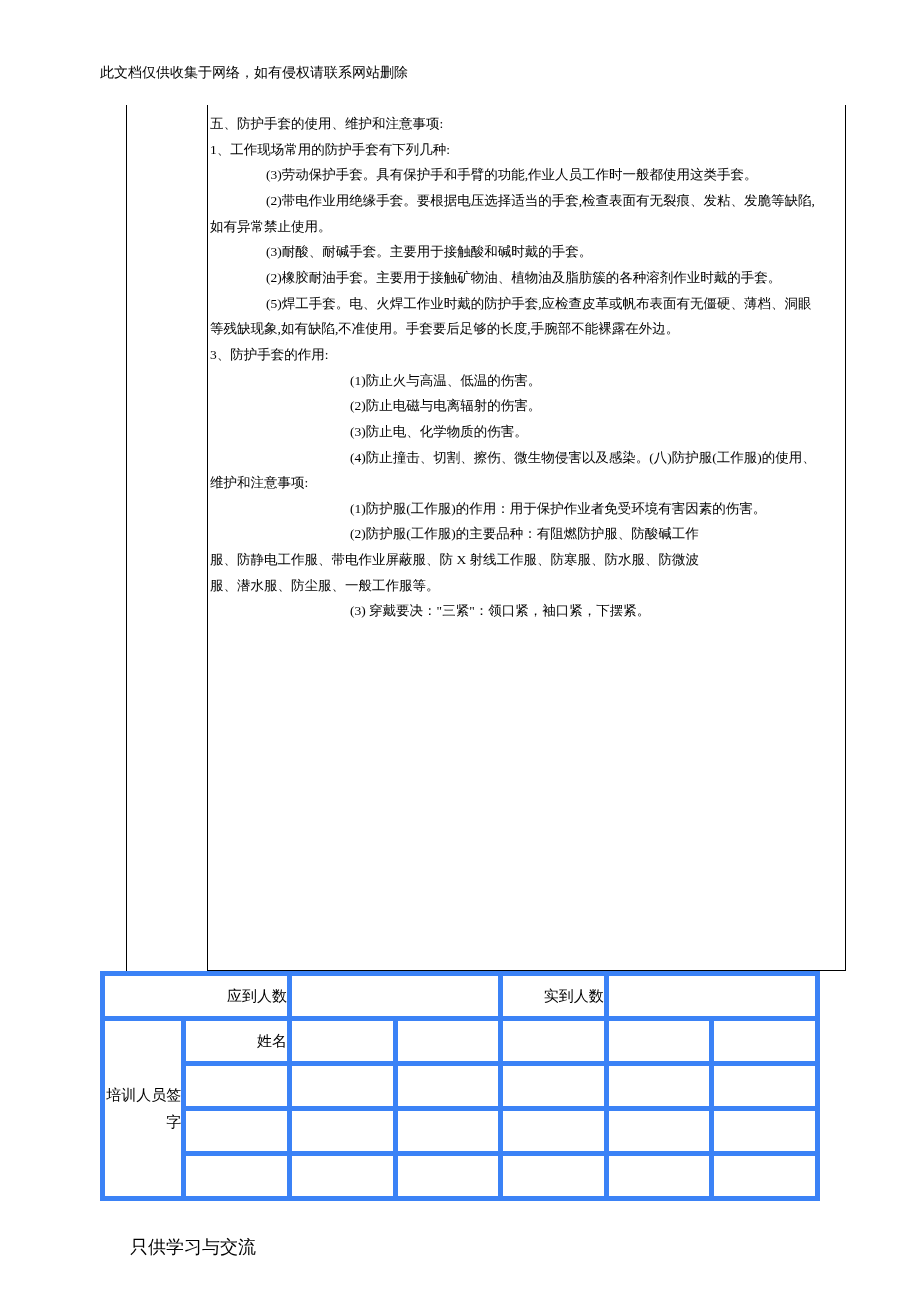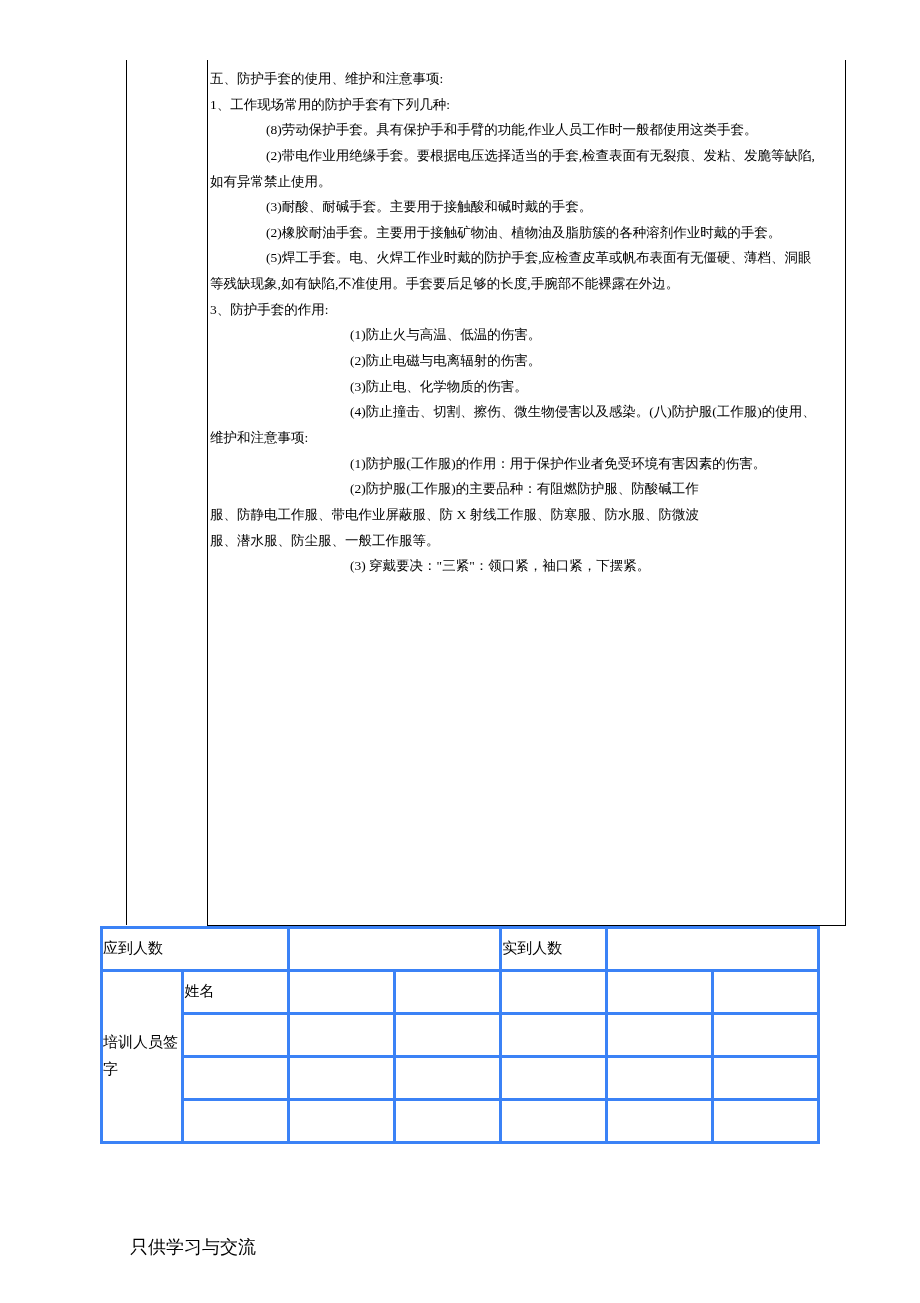--- a/index.html
+++ b/index.html
@@ -53,52 +53,53 @@
     }
     .indent3 {
       padding-left: 140px;
     }
     .lower-table {
       width: 100%;
       border-collapse: collapse;
       table-layout: fixed;
     }
     .lower-table td {
-      border: 3px solid #3b82f6;
+      border: 5px solid #3b82f6;
       height: 40px;
-      text-align: left;
+      text-align: right;
       vertical-align: middle;
       font-size: 15px;
       padding: 0;
     }
     .footer-note {
       position: absolute;
       bottom: 40px;
       left: 130px;
       font-size: 18px;
     }
     .spacer {
       height: 340px;
     }
   </style>
 </head>
 <body>
 
 <div class="page">
 
+  <div class="header-note">此文档仅供收集于网络，如有侵权请联系网站删除</div>
 
   <table class="content-table">
     <tbody>
         <tr>
       <td class="left-col" style="border-top:none;border-bottom:none;"></td>
       <td style="border-top:none;">
         <div class="main-content">
           <p class="para indent1">五、防护手套的使用、维护和注意事项:</p>
           <p class="para indent1">1、工作现场常用的防护手套有下列几种:</p>
-          <p class="para indent2">(8)劳动保护手套。具有保护手和手臂的功能,作业人员工作时一般都使用这类手套。</p>
+          <p class="para indent2">(3)劳动保护手套。具有保护手和手臂的功能,作业人员工作时一般都使用这类手套。</p>
           <p class="para indent2">(2)带电作业用绝缘手套。要根据电压选择适当的手套,检查表面有无裂痕、发粘、发脆等缺陷,</p>
           <p class="para indent1">如有异常禁止使用。</p>
           <p class="para indent2">(3)耐酸、耐碱手套。主要用于接触酸和碱时戴的手套。</p>
           <p class="para indent2">(2)橡胶耐油手套。主要用于接触矿物油、植物油及脂肪簇的各种溶剂作业时戴的手套。</p>
           <p class="para indent2">(5)焊工手套。电、火焊工作业时戴的防护手套,应检查皮革或帆布表面有无僵硬、薄档、洞眼</p>
           <p class="para indent1">等残缺现象,如有缺陷,不准使用。手套要后足够的长度,手腕部不能裸露在外边。</p>
           <p class="para indent1">3、防护手套的作用:</p>
           <p class="para indent3">(1)防止火与高温、低温的伤害。</p>
           <p class="para indent3">(2)防止电磁与电离辐射的伤害。</p>
           <p class="para indent3">(3)防止电、化学物质的伤害。</p>

